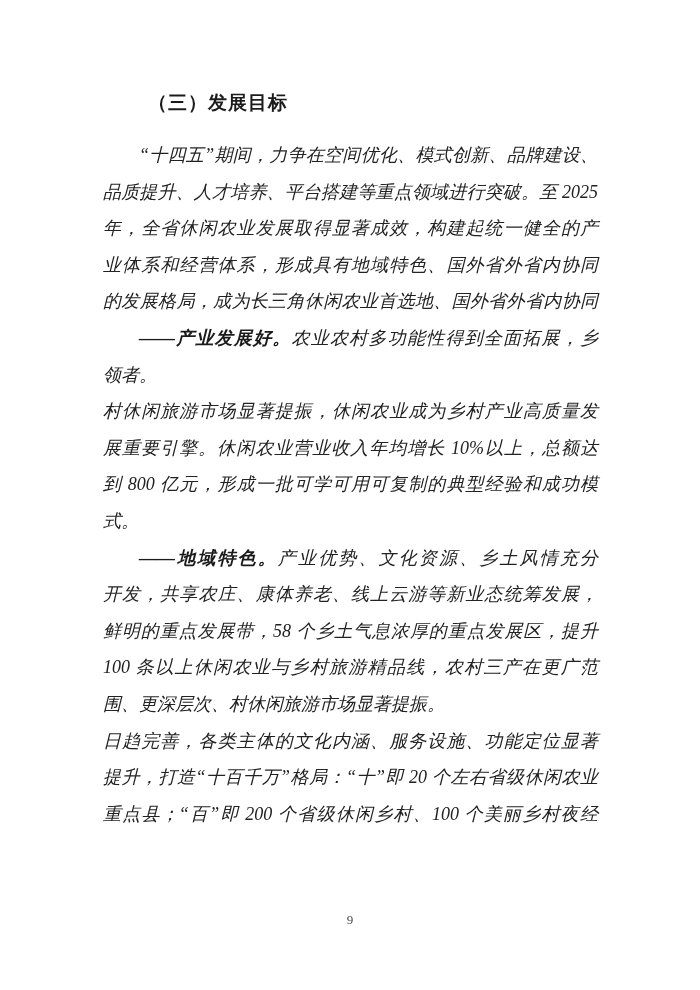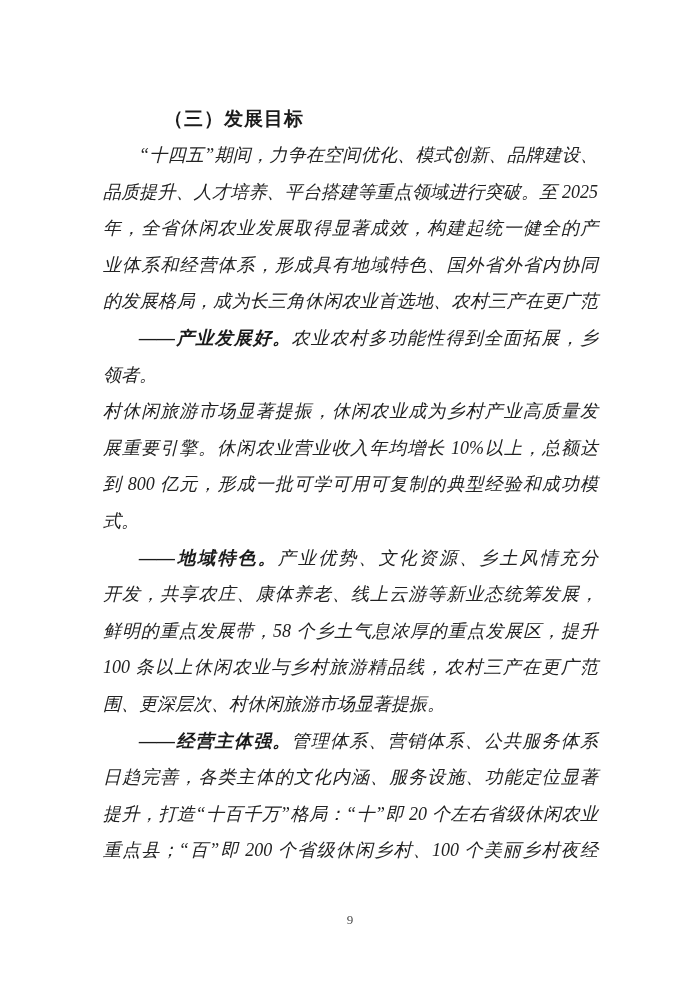--- a/index.html
+++ b/index.html
@@ -13,21 +13,21 @@
     height: 990px;
     background: #ffffff;
     overflow: hidden;
     font-family: "Liberation Serif", "DejaVu Serif", serif;
     color: #222222;
   }
   .heading {
     position: absolute;
     left: 148px;
     top: 90px;
-    margin: 16px;
+    margin: 0;
     font-size: 19px;
     font-weight: bold;
     letter-spacing: 1px;
     white-space: nowrap;
     color: #1b1b1b;
   }
   .body-text {
     position: absolute;
     left: 103px;
     top: 137px;
@@ -67,32 +67,31 @@
 <body>
 
 <div class="page">
   <h2 class="heading">（三）发展目标</h2>
 
   <div class="body-text">
       <div class="line indent"><span>“十四五”期间，力争在空间优化、模式创新、品牌建设、</span></div>
       <div class="line"><span>品质提升、人才培养、平台搭建等重点领域进行突破。至 2025</span></div>
       <div class="line"><span>年，全省休闲农业发展取得显著成效，构建起统一健全的产</span></div>
       <div class="line"><span>业体系和经营体系，形成具有地域特色、国外省外省内协同</span></div>
-      <div class="line"><span>的发展格局，成为长三角休闲农业首选地、农村三产在更广范</span></div>
+      <div class="line"><span>的发展格局，成为长三角休闲农业首选地、国外省外省内协同</span></div>
       <div class="line indent"><b>——产业发展好。</b><span>农业农村多功能性得到全面拓展，乡</span></div>
       <div class="line last"><span>领者。</span></div>
       <div class="line"><span>村休闲旅游市场显著提振，休闲农业成为乡村产业高质量发</span></div>
       <div class="line"><span>展重要引擎。休闲农业营业收入年均增长 10%以上，总额达</span></div>
       <div class="line"><span>到 800 亿元，形成一批可学可用可复制的典型经验和成功模</span></div>
       <div class="line last"><span>式。</span></div>
       <div class="line indent"><b>——地域特色。</b><span>产业优势、文化资源、乡土风情充分</span></div>
       <div class="line"><span>开发，共享农庄、康体养老、线上云游等新业态统筹发展，</span></div>
       <div class="line"><span>鲜明的重点发展带，58 个乡土气息浓厚的重点发展区，提升</span></div>
       <div class="line"><span>100 条以上休闲农业与乡村旅游精品线，农村三产在更广范</span></div>
       <div class="line last"><span>围、更深层次、村休闲旅游市场显著提振。</span></div>
-      <div class="line indent"><b>——经营主体强。</b><span>管理体系、营销体系、公共服务体系</span></div>
       <div class="line"><span>日趋完善，各类主体的文化内涵、服务设施、功能定位显著</span></div>
       <div class="line"><span>提升，打造“十百千万”格局：“十”即 20 个左右省级休闲农业</span></div>
       <div class="line"><span>重点县；“百”即 200 个省级休闲乡村、100 个美丽乡村夜经</span></div>
     </div>
 
   <div class="page-number">9</div>
 </div>
 
 </body></html>

